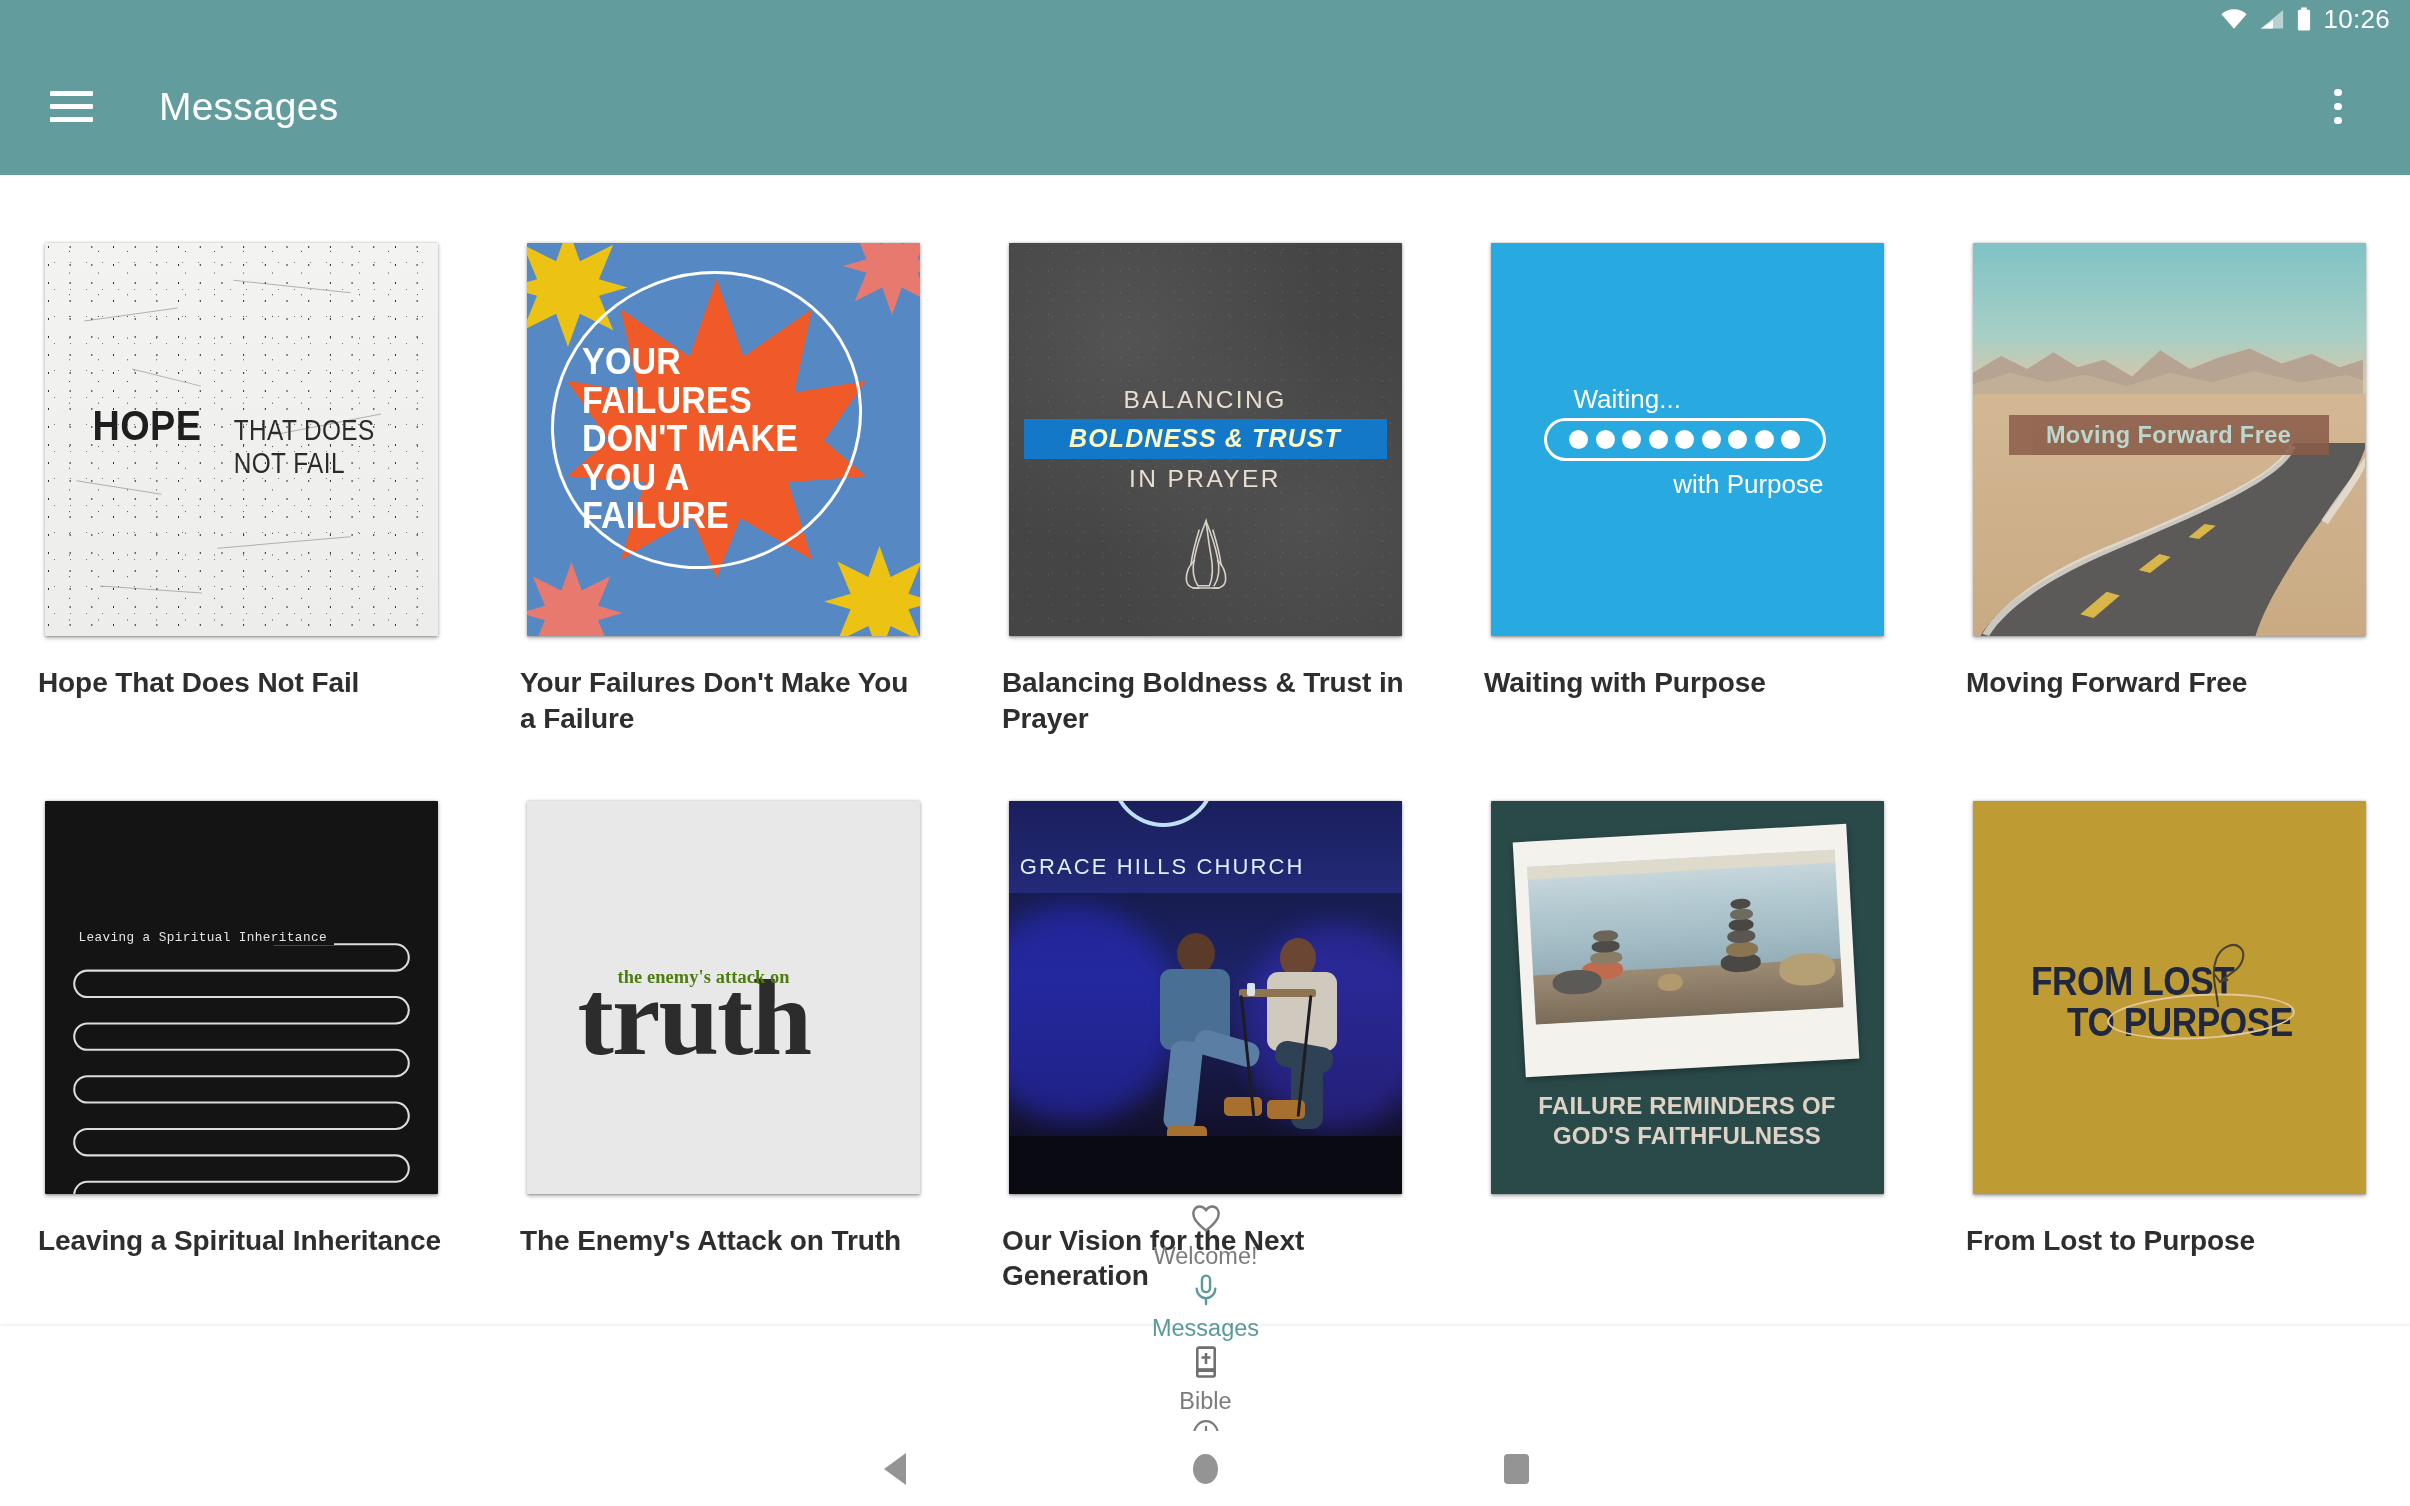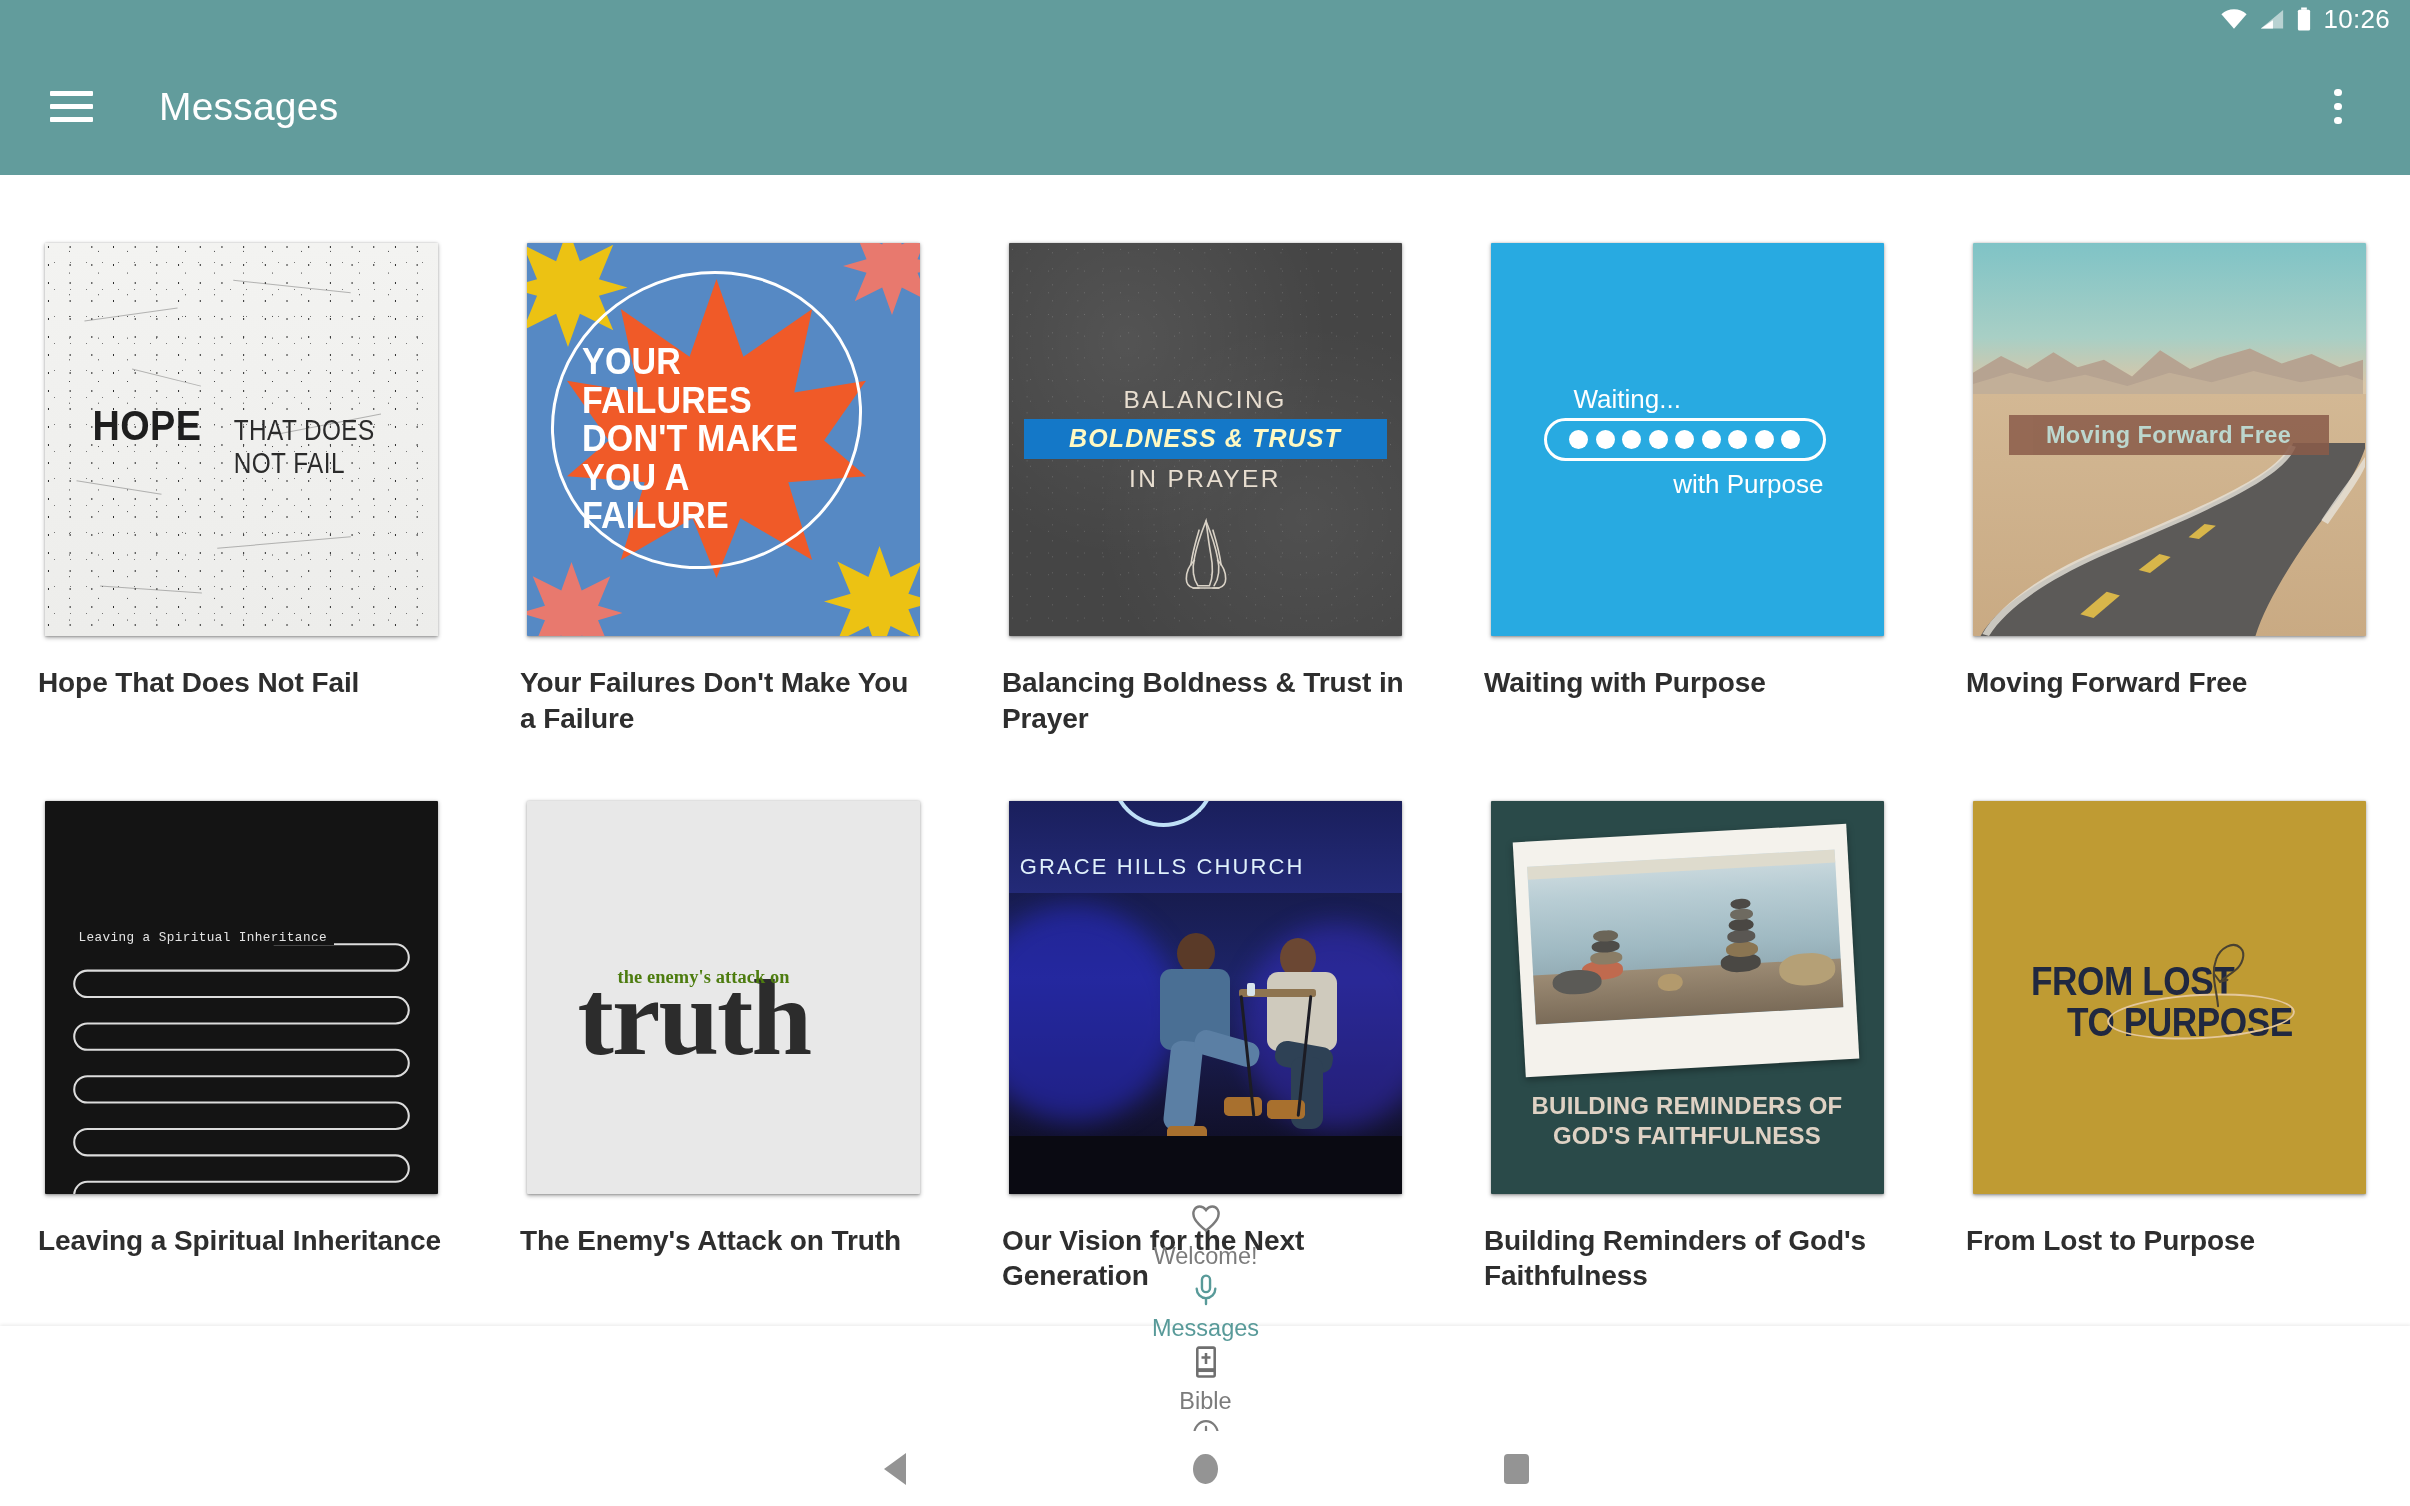--- a/index.html
+++ b/index.html
@@ -444,26 +444,25 @@
               <div class="rock" style="left:194px;bottom:56px;width:32px;height:15px;background:#8a7552;"></div>
               <div class="rock" style="left:196px;bottom:70px;width:28px;height:13px;background:#5a5753;"></div>
               <div class="rock" style="left:198px;bottom:82px;width:25.4px;height:12.2px;background:#4a4743;"></div>
               <div class="rock" style="left:200px;bottom:93px;width:22.6px;height:11.3px;background:#6e6a60;"></div>
               <div class="rock" style="left:201px;bottom:104px;width:20px;height:10.4px;background:#4d4a46;"></div>
               <div class="rock" style="left:124px;bottom:26px;width:24.5px;height:17px;background:#b39a6d;"></div>
               <div class="rock" style="right:5.6px;bottom:24.5px;width:56px;height:32px;background:#b5a076;"></div>
             </div>
           </div>
           <div class="remind-cap">
-            <span>BUILDING REMINDERS OF</span>
+            <span>FAILURE REMINDERS OF</span>
             <span>GOD'S FAITHFULNESS</span>
           </div>
         </div>
       </div>
-      <div class="card-title">Building Reminders of God's Faithfulness</div>
     </div>
 
     <div class="cell">
       <div class="thumb-wrap">
         <div class="thumb t-lost">
           <div class="lost-l1">FROM LOST</div>
           <div class="lost-l2">TO PURPOSE</div>
           <div class="lost-ellipse"></div>
           <svg style="position:absolute;left:230px;top:132px;z-index:5;" width="47" height="75" viewBox="0 0 50 80">
             <path d="M16 78 C14 58 8 44 14 28 C18 16 32 8 40 16 C46 22 42 34 34 40 C28 45 22 48 18 52" fill="none" stroke="#4a4231" stroke-width="2.2" stroke-linecap="round"></path>

